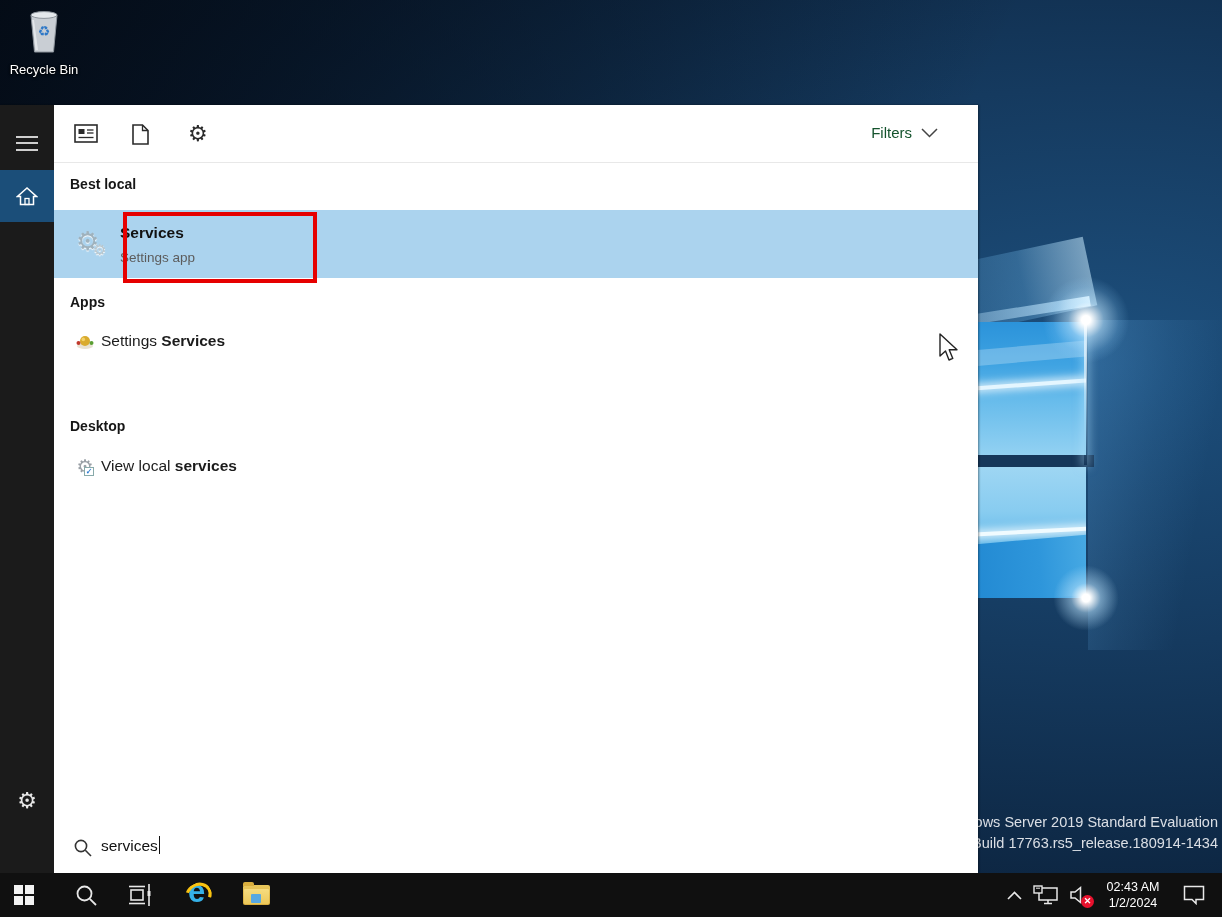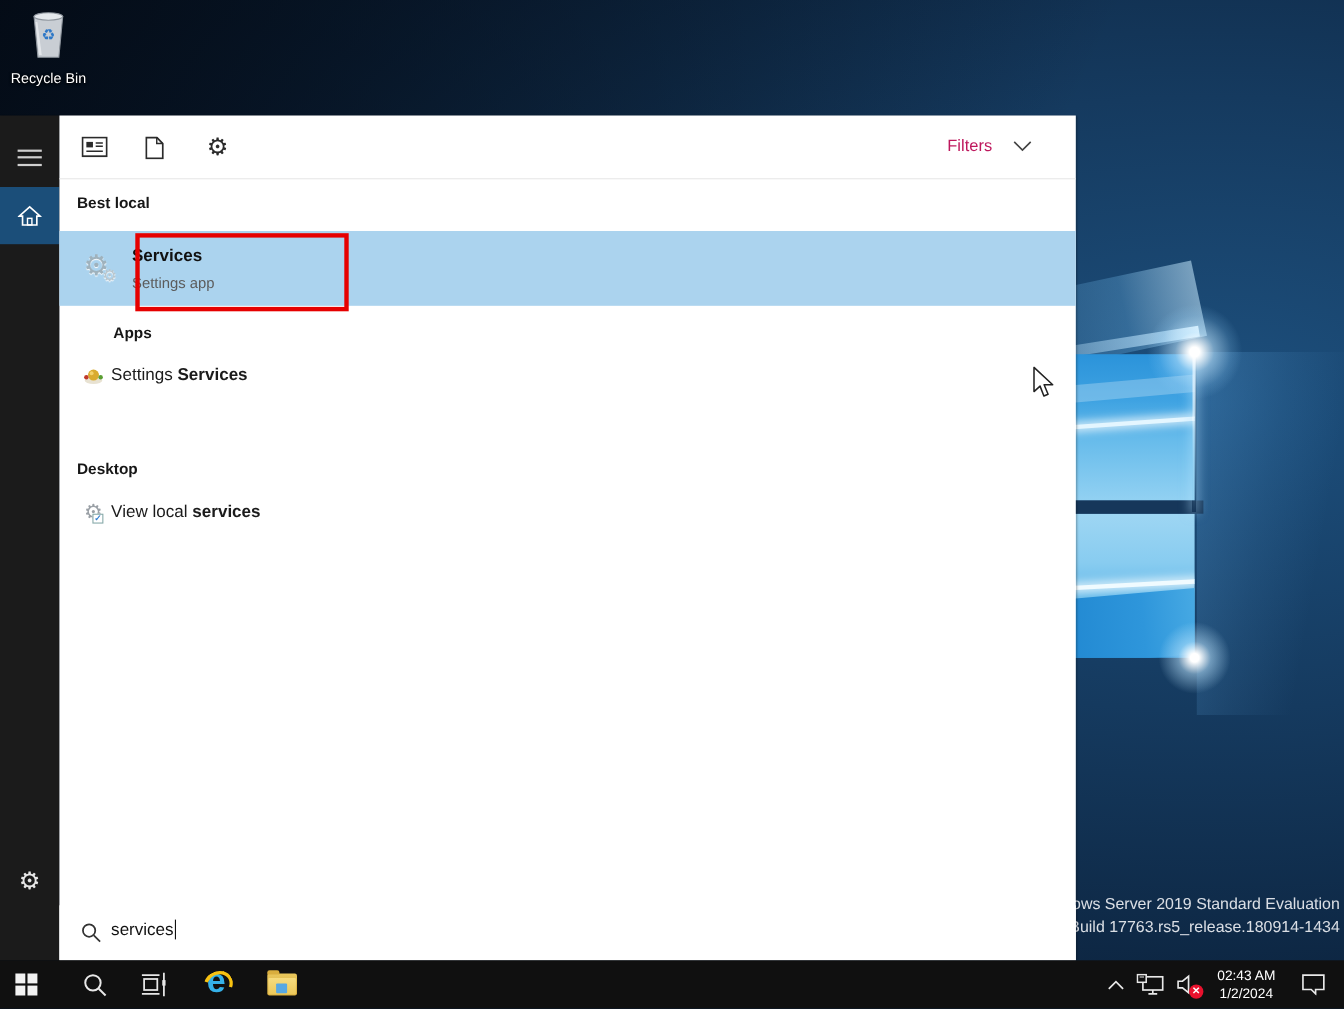--- a/index.html
+++ b/index.html
@@ -61,26 +61,26 @@
   .ham span{display:block;height:2px;background:#cfcfcf;}
   .sb-home{top:65px;height:52px;background:#1b4e79;}
   .sb-gear{top:672px;color:#e8e8e8;font-size:22px;line-height:1;}
   .content{position:absolute;left:54px;top:0;width:924px;height:768px;background:#fff;}
 
   .filter-row{position:absolute;left:0;top:0;width:100%;height:58px;border-bottom:1px solid #e8e8e8;}
   .f-icon{position:absolute;top:19px;}
   .f-apps{left:20px;}
   .f-docs{left:78px;}
   .f-gear{left:134px;font-size:22px;line-height:20px;color:#2b2b2b;}
-  .filters-btn{position:absolute;right:40px;top:19px;display:flex;align-items:center;gap:19px;
-    font-size:15px;color:#be185d;}
+  .filters-btn{position:absolute;right:40px;top:19px;display:flex;align-items:center;gap:9px;
+    font-size:15px;color:#14532d;}
 
   .sec-header{position:absolute;left:16px;font-size:14px;font-weight:bold;color:#161616;}
   .h-best{top:71px;}
-  .h-apps{top:189px;margin-left:33px;}
+  .h-apps{top:189px;}
   .h-settings{top:313px;}
 
   .best-row{position:absolute;left:0;top:105px;width:924px;height:68px;background:#abd3ee;}
   .best-icon{position:absolute;left:22px;top:16px;width:36px;height:36px;}
   .gear-big{position:absolute;left:0;top:0;font-size:26px;color:#9fb2bd;text-shadow:0 1px 1px #fff;}
   .gear-small{position:absolute;left:17px;top:15px;font-size:15px;color:#b9c6cd;text-shadow:0 1px 1px #fff;}
   .best-title{position:absolute;left:66px;top:14px;font-size:15.5px;font-weight:bold;color:#111;}
   .best-sub{position:absolute;left:66px;top:40px;font-size:13.5px;color:#5c5c5c;}
   .red-box{position:absolute;left:69px;top:107px;width:194px;height:71px;border:4px solid #e60000;z-index:6;}
 

